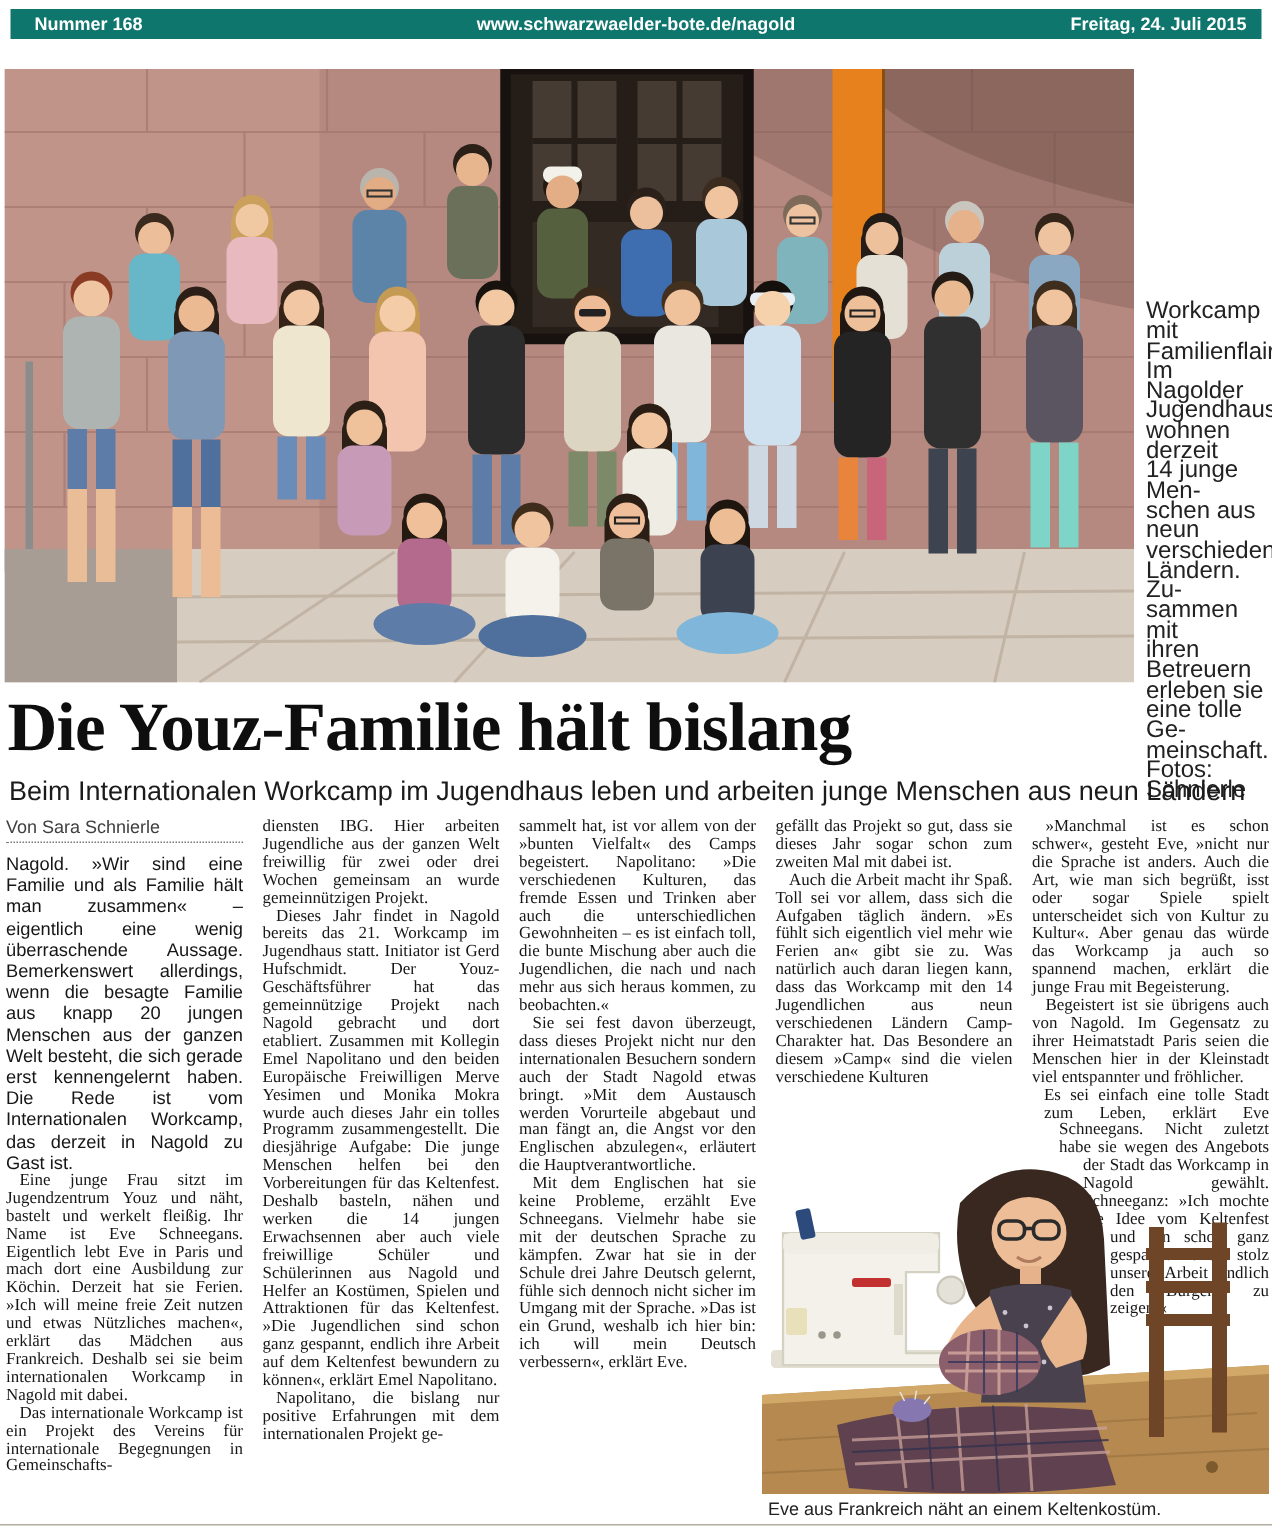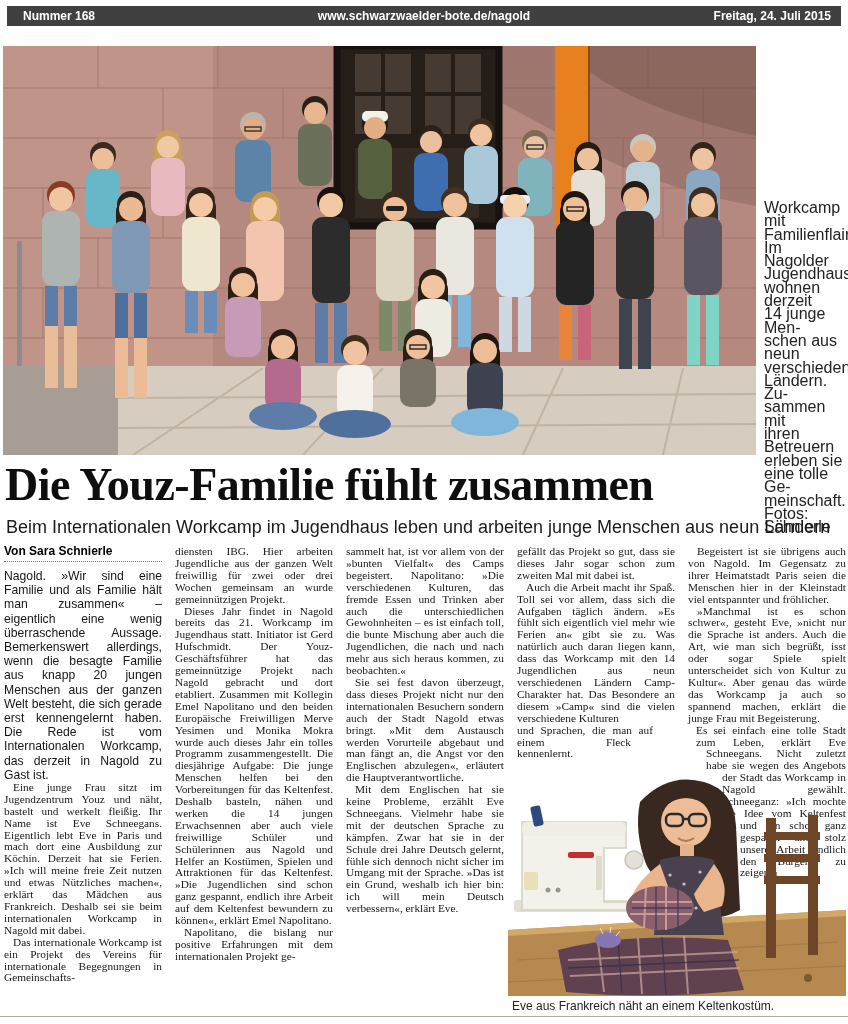--- a/index.html
+++ b/index.html
@@ -3,21 +3,21 @@
 <meta charset="utf-8">
 <style>
   html,body{margin:0;padding:0;}
   body{
     width:848px;height:1024px;position:relative;background:#ffffff;
     font-family:"Liberation Sans",sans-serif;color:#1a1a1a;overflow:hidden;
   }
   
   .masthead{
     position:absolute;left:7px;top:6px;width:834px;height:20px;
-    background:#404040;color:#ffffff;display:flex;align-items:center;
+    background:#0f766e;color:#ffffff;display:flex;align-items:center;
     font-size:12px;font-weight:bold;
   }
   .mh-left{position:absolute;left:16px;}
   .mh-center{position:absolute;left:0;right:0;text-align:center;}
   .mh-right{position:absolute;right:10px;margin-left:48px;}
   
   .photo-main{position:absolute;left:3px;top:46px;width:753px;height:409px;}
   .photo-main svg{display:block;width:100%;height:100%;}
   
   .caption-right{
@@ -34,22 +34,22 @@
   
   .columns{position:absolute;left:4px;top:546px;width:842px;display:flex;gap:13px;}
   .col{
     width:158px;flex:0 0 158px;
     font-family:"Liberation Serif",serif;font-size:11.3px;line-height:11.9px;
     text-align:justify;color:#161616;
   }
   .col p{margin:0;}
   .indent{text-indent:9px;}
   .byline{
-    font-family:"Liberation Sans",sans-serif;font-size:12px;color:#000000;
-    padding-bottom:3px;border-bottom:1px dotted #777;margin-bottom:7px;text-align:left;font-weight:bold;
+    font-family:"Liberation Sans",sans-serif;font-size:12px;color:#404040;
+    padding-bottom:3px;border-bottom:1px dotted #777;margin-bottom:7px;text-align:left;
   }
   .lead{
     font-family:"Liberation Sans",sans-serif;font-weight:normal;
     font-size:12.2px;line-height:14.2px;
   }
   .fl{float:left;clear:left;}
   .fr{float:right;clear:right;}
   
   .photo-sewing{position:absolute;left:508px;top:760px;width:338px;height:236px;}
   .photo-sewing svg{display:block;width:100%;height:100%;}
@@ -332,21 +332,21 @@
 verschiedenen
 Ländern. Zu-
 sammen mit
 ihren Betreuern
 erleben sie
 eine tolle Ge-
 meinschaft.
 Fotos:
 Schnierle</div>
 
-<div class="headline">Die Youz-Familie fühlt zusammen</div>
+<div class="headline">Die Youz-Familie hält bislang</div>
 <div class="subheadline">Beim Internationalen Workcamp im Jugendhaus leben und arbeiten junge Menschen aus neun Ländern</div>
 
 <div class="columns">
   <div class="col">
     <div class="byline">Von Sara Schnierle</div>
     <p class="lead">Nagold. »Wir sind eine Familie und als Familie hält man zusammen« – eigentlich eine wenig überraschende Aussage. Bemerkenswert allerdings, wenn die besagte Familie aus knapp 20 jungen Menschen aus der ganzen Welt besteht, die sich gerade erst kennengelernt haben. Die Rede ist vom Internationalen Workcamp, das derzeit in Nagold zu Gast ist.</p>
     <p class="indent">Eine junge Frau sitzt im Jugendzentrum Youz und näht, bastelt und werkelt fleißig. Ihr Name ist Eve Schneegans. Eigentlich lebt Eve in Paris und mach dort eine Ausbildung zur Köchin. Derzeit hat sie Ferien. »Ich will meine freie Zeit nutzen und etwas Nützliches machen«, erklärt das Mädchen aus Frankreich. Deshalb sei sie beim internationalen Workcamp in Nagold mit dabei.</p>
     <p class="indent">Das internationale Workcamp ist ein Projekt des Vereins für internationale Begegnungen in Gemeinschafts-</p>
   </div>
   <div class="col">
@@ -355,30 +355,24 @@
     <p class="indent">Napolitano, die bislang nur positive Erfahrungen mit dem internationalen Projekt ge-</p>
   </div>
   <div class="col">
     <p>sammelt hat, ist vor allem von der »bunten Vielfalt« des Camps begeistert. Napolitano: »Die verschiedenen Kulturen, das fremde Essen und Trinken aber auch die unterschiedlichen Gewohnheiten – es ist einfach toll, die bunte Mischung aber auch die Jugendlichen, die nach und nach mehr aus sich heraus kommen, zu beobachten.«</p>
     <p class="indent">Sie sei fest davon überzeugt, dass dieses Projekt nicht nur den internationalen Besuchern sondern auch der Stadt Nagold etwas bringt. »Mit dem Austausch werden Vorurteile abgebaut und man fängt an, die Angst vor den Englischen abzulegen«, erläutert die Hauptverantwortliche.</p>
     <p class="indent">Mit dem Englischen hat sie keine Probleme, erzählt Eve Schneegans. Vielmehr habe sie mit der deutschen Sprache zu kämpfen. Zwar hat sie in der Schule drei Jahre Deutsch gelernt, fühle sich dennoch nicht sicher im Umgang mit der Sprache. »Das ist ein Grund, weshalb ich hier bin: ich will mein Deutsch verbessern«, erklärt Eve.</p>
   </div>
   <div class="col">
     <p>gefällt das Projekt so gut, dass sie dieses Jahr sogar schon zum zweiten Mal mit dabei ist.</p>
     <p class="indent">Auch die Arbeit macht ihr Spaß. Toll sei vor allem, dass sich die Aufgaben täglich ändern. »Es fühlt sich eigentlich viel mehr wie Ferien an« gibt sie zu. Was natürlich auch daran liegen kann, dass das Workcamp mit den 14 Jugendlichen aus neun verschiedenen Ländern Camp-Charakter hat. Das Besondere an diesem »Camp« sind die vielen verschiedene Kulturen</p>
-    <div>
-      <div class="fr" style="width:22px;height:12px"></div>
-      <div class="fr" style="width:44px;height:12px"></div>
-      <div class="fr" style="width:74px;height:14px"></div>
-      <p>und Sprachen, die man auf einem Fleck kennenlernt.</p>
-    </div>
   </div>
   <div class="col">
+    <p class="indent">»Manchmal ist es schon schwer«, gesteht Eve, »nicht nur die Sprache ist anders. Auch die Art, wie man sich begrüßt, isst oder sogar Spiele spielt unterscheidet sich von Kultur zu Kultur«. Aber genau das würde das Workcamp ja auch so spannend machen, erklärt die junge Frau mit Begeisterung.</p>
     <p class="indent">Begeistert ist sie übrigens auch von Nagold. Im Gegensatz zu ihrer Heimatstadt Paris seien die Menschen hier in der Kleinstadt viel entspannter und fröhlicher.</p>
-    <p class="indent">»Manchmal ist es schon schwer«, gesteht Eve, »nicht nur die Sprache ist anders. Auch die Art, wie man sich begrüßt, isst oder sogar Spiele spielt unterscheidet sich von Kultur zu Kultur«. Aber genau das würde das Workcamp ja auch so spannend machen, erklärt die junge Frau mit Begeisterung.</p>
     <div>
       <div class="fl" style="width:8px;height:26px"></div>
       <div class="fl" style="width:18px;height:30px"></div>
       <div class="fl" style="width:34px;height:44px"></div>
       <div class="fl" style="width:52px;height:100px"></div>
       <p>Es sei einfach eine tolle Stadt zum Leben, erklärt Eve Schneegans. Nicht zuletzt habe sie wegen des Angebots der Stadt das Workcamp in Nagold gewählt. Schneeganz: »Ich mochte die Idee vom Keltenfest und bin schon ganz gespannt und stolz unsere Arbeit endlich den Bürgern zu zeigen.«</p>
     </div>
   </div>
 </div>
 

